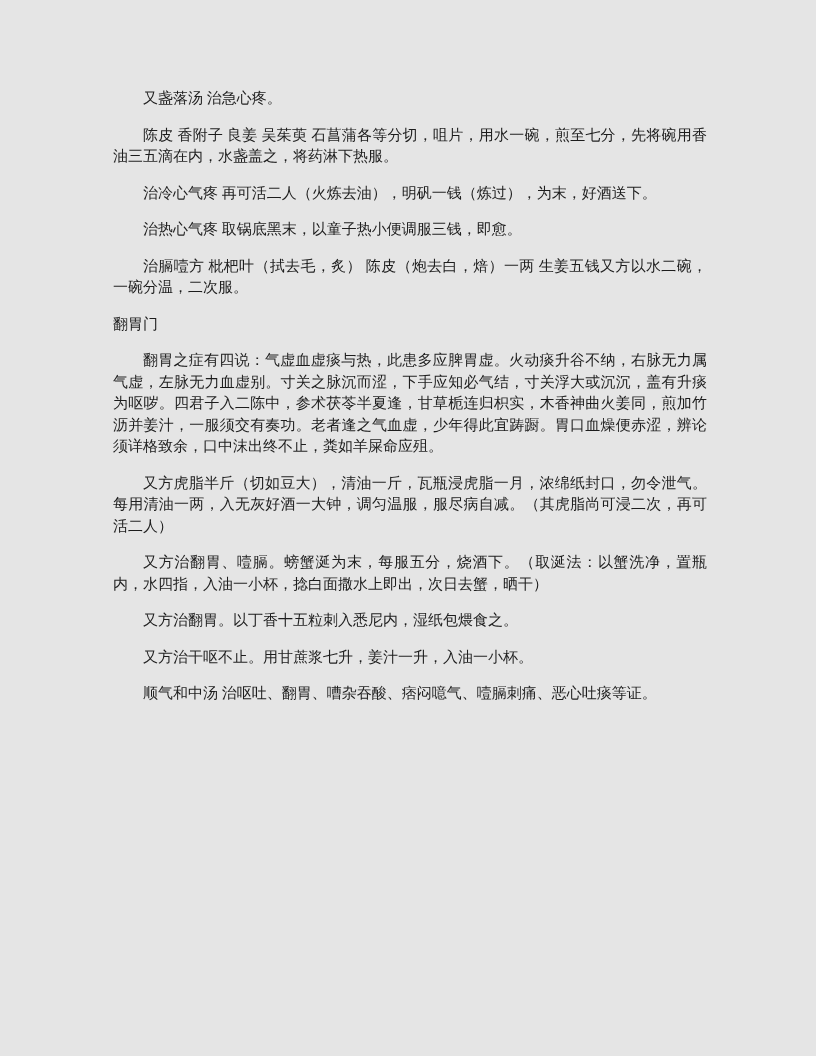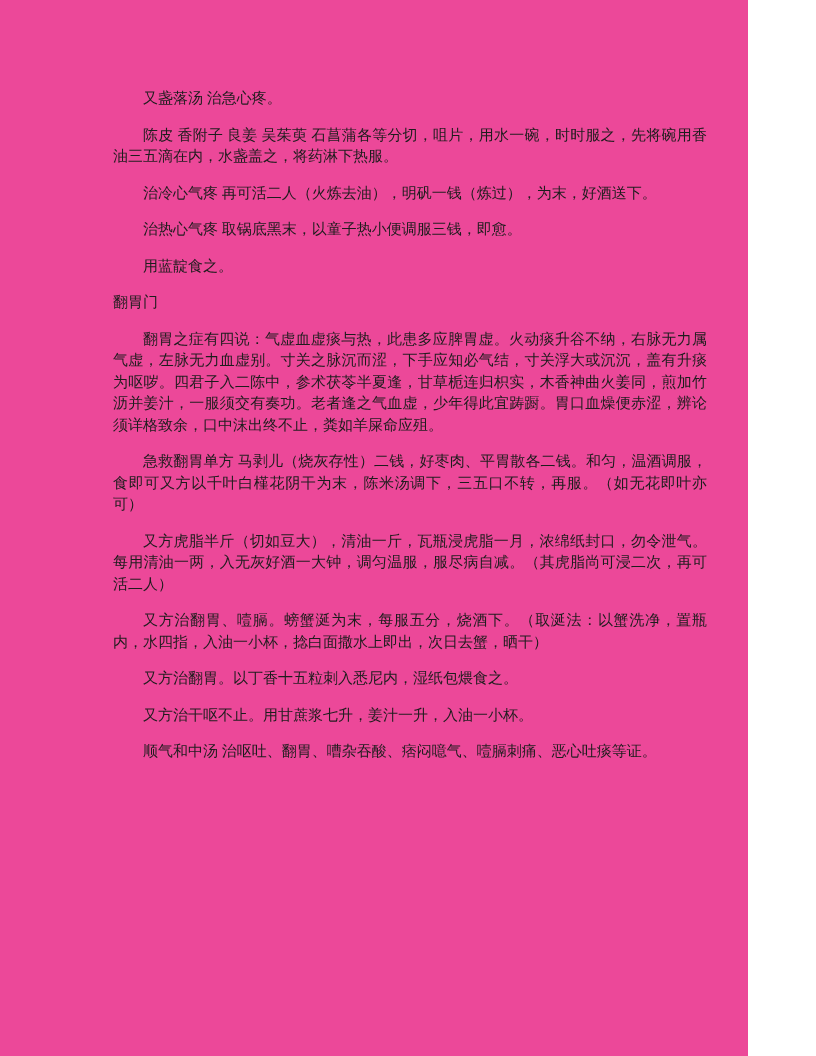--- a/index.html
+++ b/index.html
@@ -2,23 +2,23 @@
 <html><head>
 <meta charset="utf-8">
 <style>
   html, body {
     margin: 0;
     padding: 0;
     background: #ffffff;
   }
   .page {
     position: relative;
-    width: 748px;
+    width: 816px;
     height: 1056px;
-    background: #ec4899;
+    background: #e5e5e5;
     overflow: hidden;
   }
   .content {
     position: absolute;
     left: 113px;
     top: 88px;
     width: 594px;
     font-family: "Liberation Serif", "DejaVu Serif", serif;
     font-size: 15px;
     line-height: 21.5px;
@@ -32,26 +32,25 @@
   .content p.heading {
     text-indent: 0;
   }
 </style>
 </head>
 <body>
 
 <div class="page">
   <div class="content">
     <p>又盏落汤 治急心疼。</p>
-    <p>陈皮 香附子 良姜 吴茱萸 石菖蒲各等分切，咀片，用水一碗，时时服之，先将碗用香油三五滴在内，水盏盖之，将药淋下热服。</p>
+    <p>陈皮 香附子 良姜 吴茱萸 石菖蒲各等分切，咀片，用水一碗，煎至七分，先将碗用香油三五滴在内，水盏盖之，将药淋下热服。</p>
     <p>治冷心气疼 再可活二人（火炼去油），明矾一钱（炼过），为末，好酒送下。</p>
     <p>治热心气疼 取锅底黑末，以童子热小便调服三钱，即愈。</p>
-    <p>用蓝靛食之。</p>
+    <p>治膈噎方 枇杷叶（拭去毛，炙） 陈皮（炮去白，焙）一两 生姜五钱又方以水二碗，一碗分温，二次服。</p>
     <p class="heading">翻胃门</p>
     <p>翻胃之症有四说：气虚血虚痰与热，此患多应脾胃虚。火动痰升谷不纳，右脉无力属气虚，左脉无力血虚别。寸关之脉沉而涩，下手应知必气结，寸关浮大或沉沉，盖有升痰为呕哕。四君子入二陈中，参术茯苓半夏逢，甘草栀连归枳实，木香神曲火姜同，煎加竹沥并姜汁，一服须交有奏功。老者逢之气血虚，少年得此宜踌蹰。胃口血燥便赤涩，辨论须详格致余，口中沫出终不止，粪如羊屎命应殂。</p>
-    <p>急救翻胃单方 马剥儿（烧灰存性）二钱，好枣肉、平胃散各二钱。和匀，温酒调服，食即可又方以千叶白槿花阴干为末，陈米汤调下，三五口不转，再服。（如无花即叶亦可）</p>
     <p>又方虎脂半斤（切如豆大），清油一斤，瓦瓶浸虎脂一月，浓绵纸封口，勿令泄气。每用清油一两，入无灰好酒一大钟，调匀温服，服尽病自减。（其虎脂尚可浸二次，再可活二人）</p>
     <p>又方治翻胃、噎膈。螃蟹涎为末，每服五分，烧酒下。（取涎法：以蟹洗净，置瓶内，水四指，入油一小杯，捻白面撒水上即出，次日去蟹，晒干）</p>
     <p>又方治翻胃。以丁香十五粒刺入悉尼内，湿纸包煨食之。</p>
     <p>又方治干呕不止。用甘蔗浆七升，姜汁一升，入油一小杯。</p>
     <p>顺气和中汤 治呕吐、翻胃、嘈杂吞酸、痞闷噫气、噎膈刺痛、恶心吐痰等证。</p>
   </div>
 </div>
 
 </body></html>

